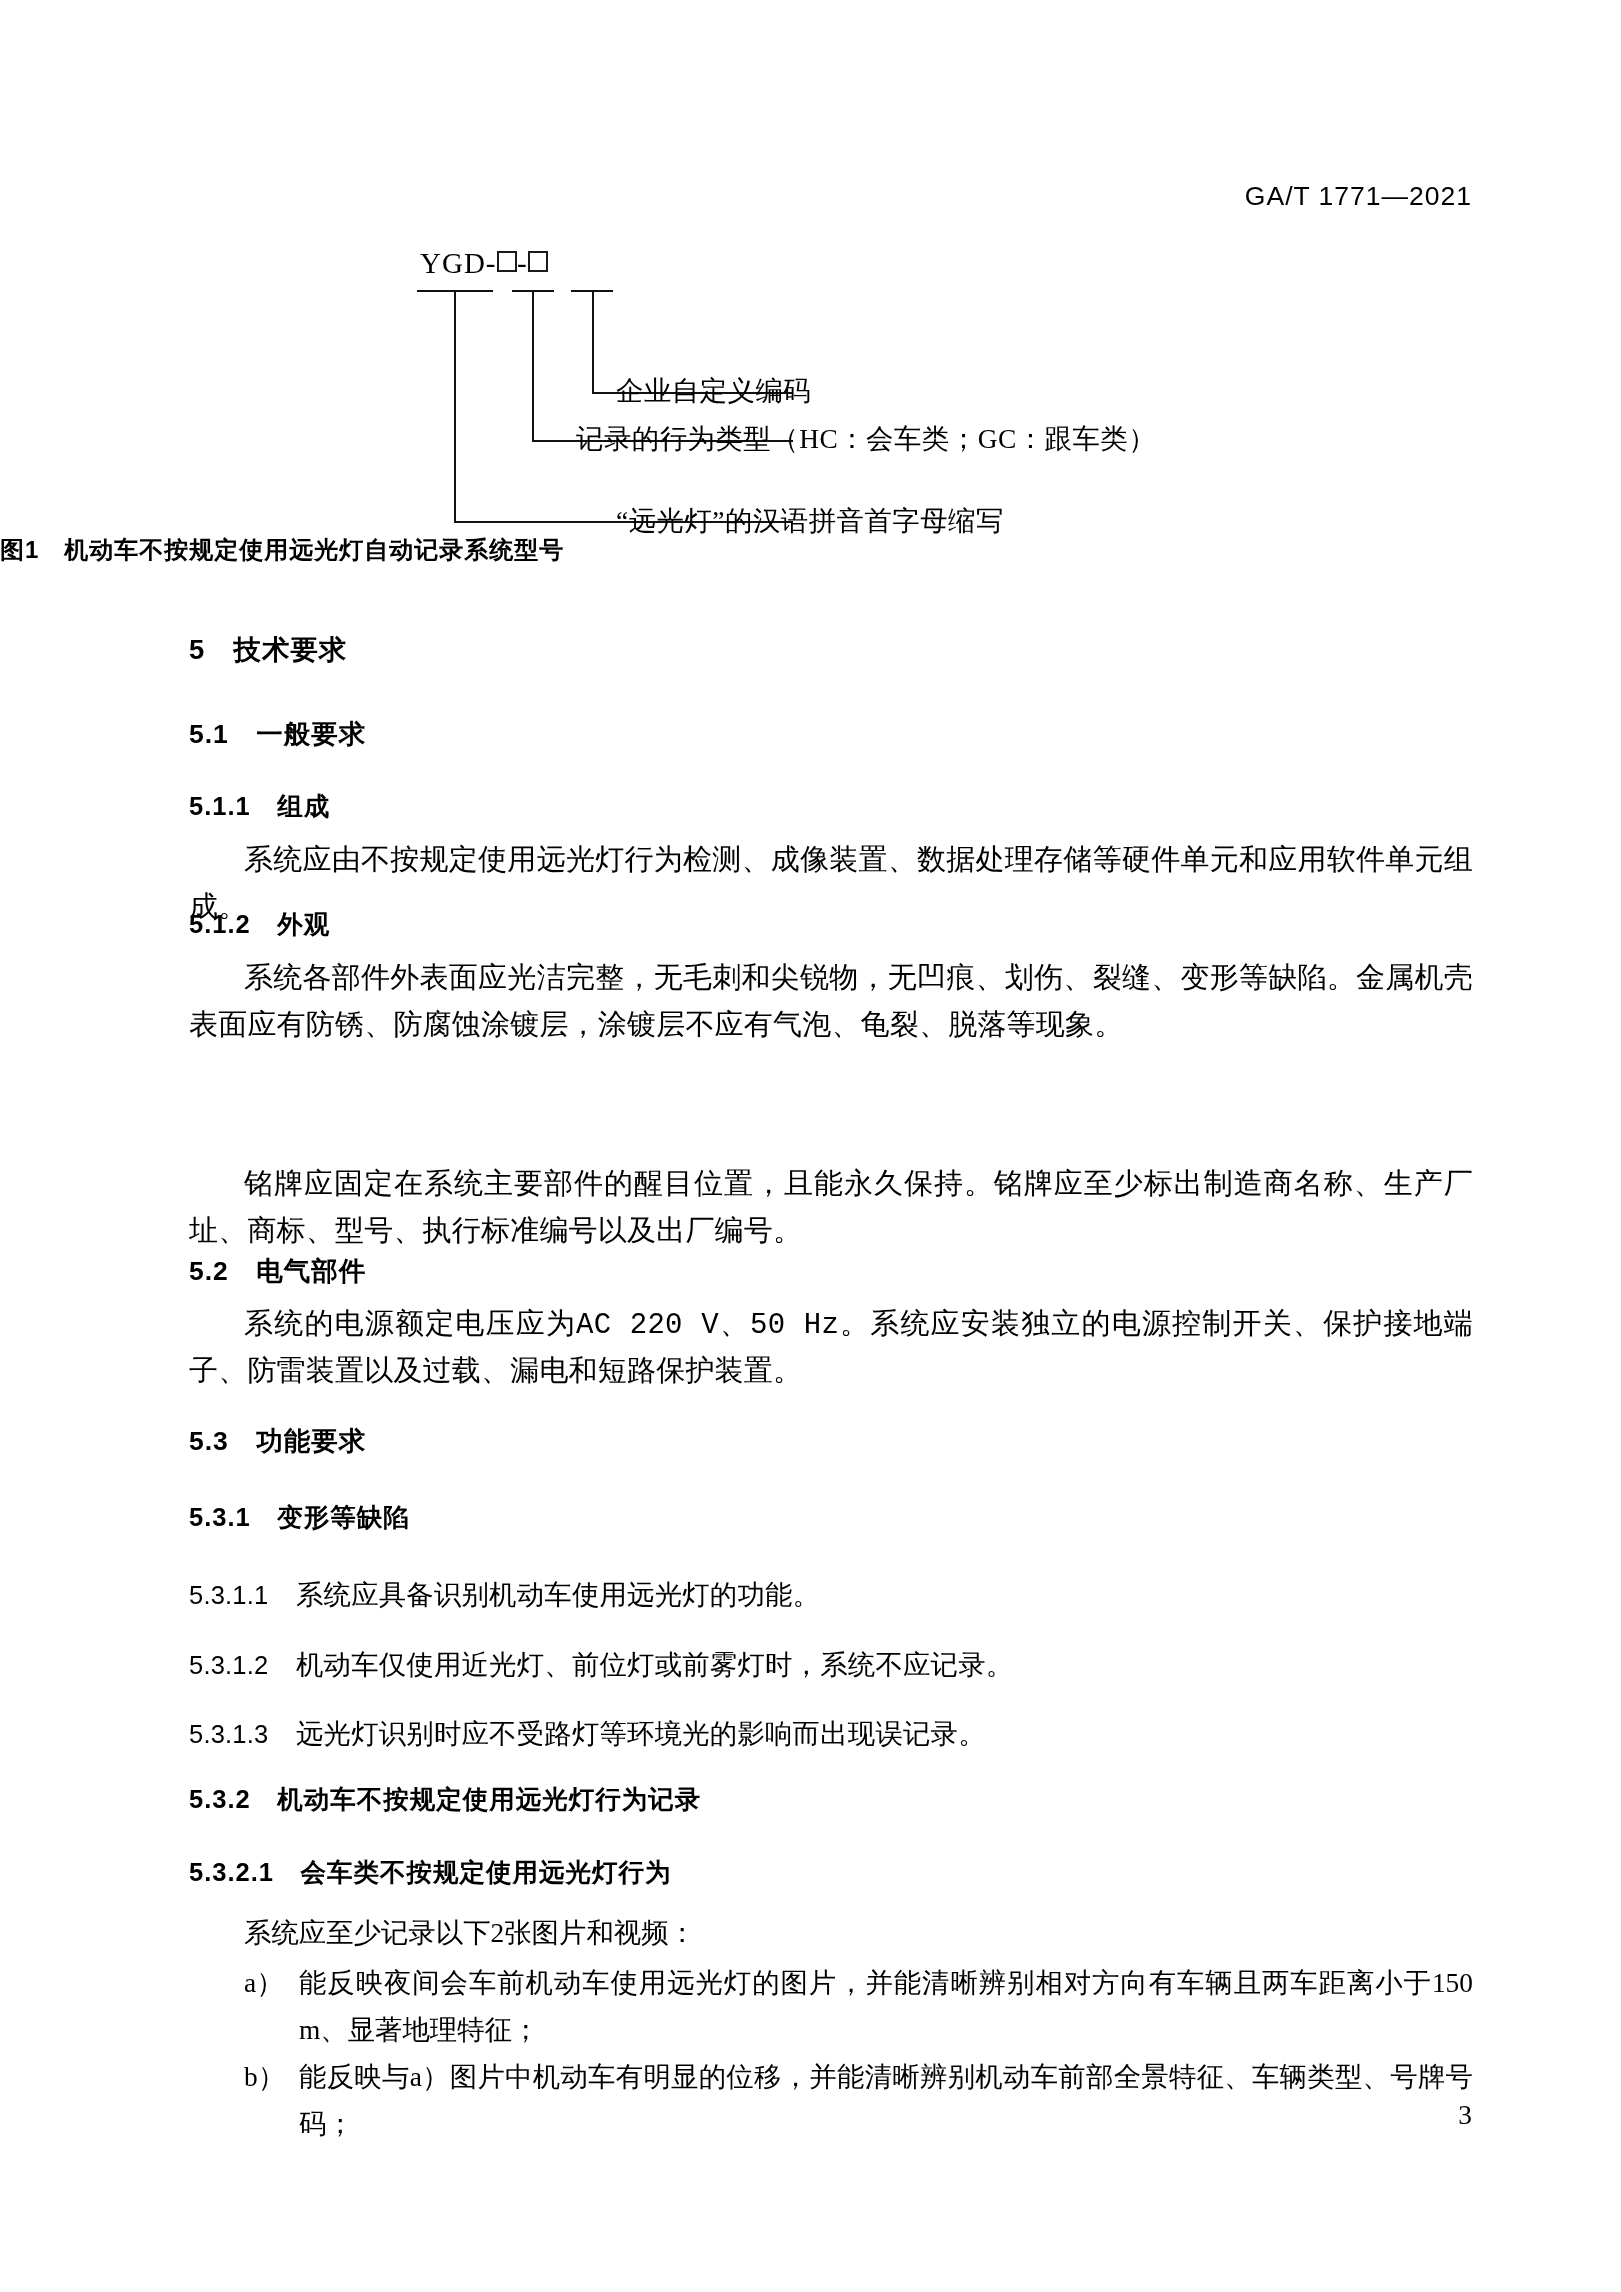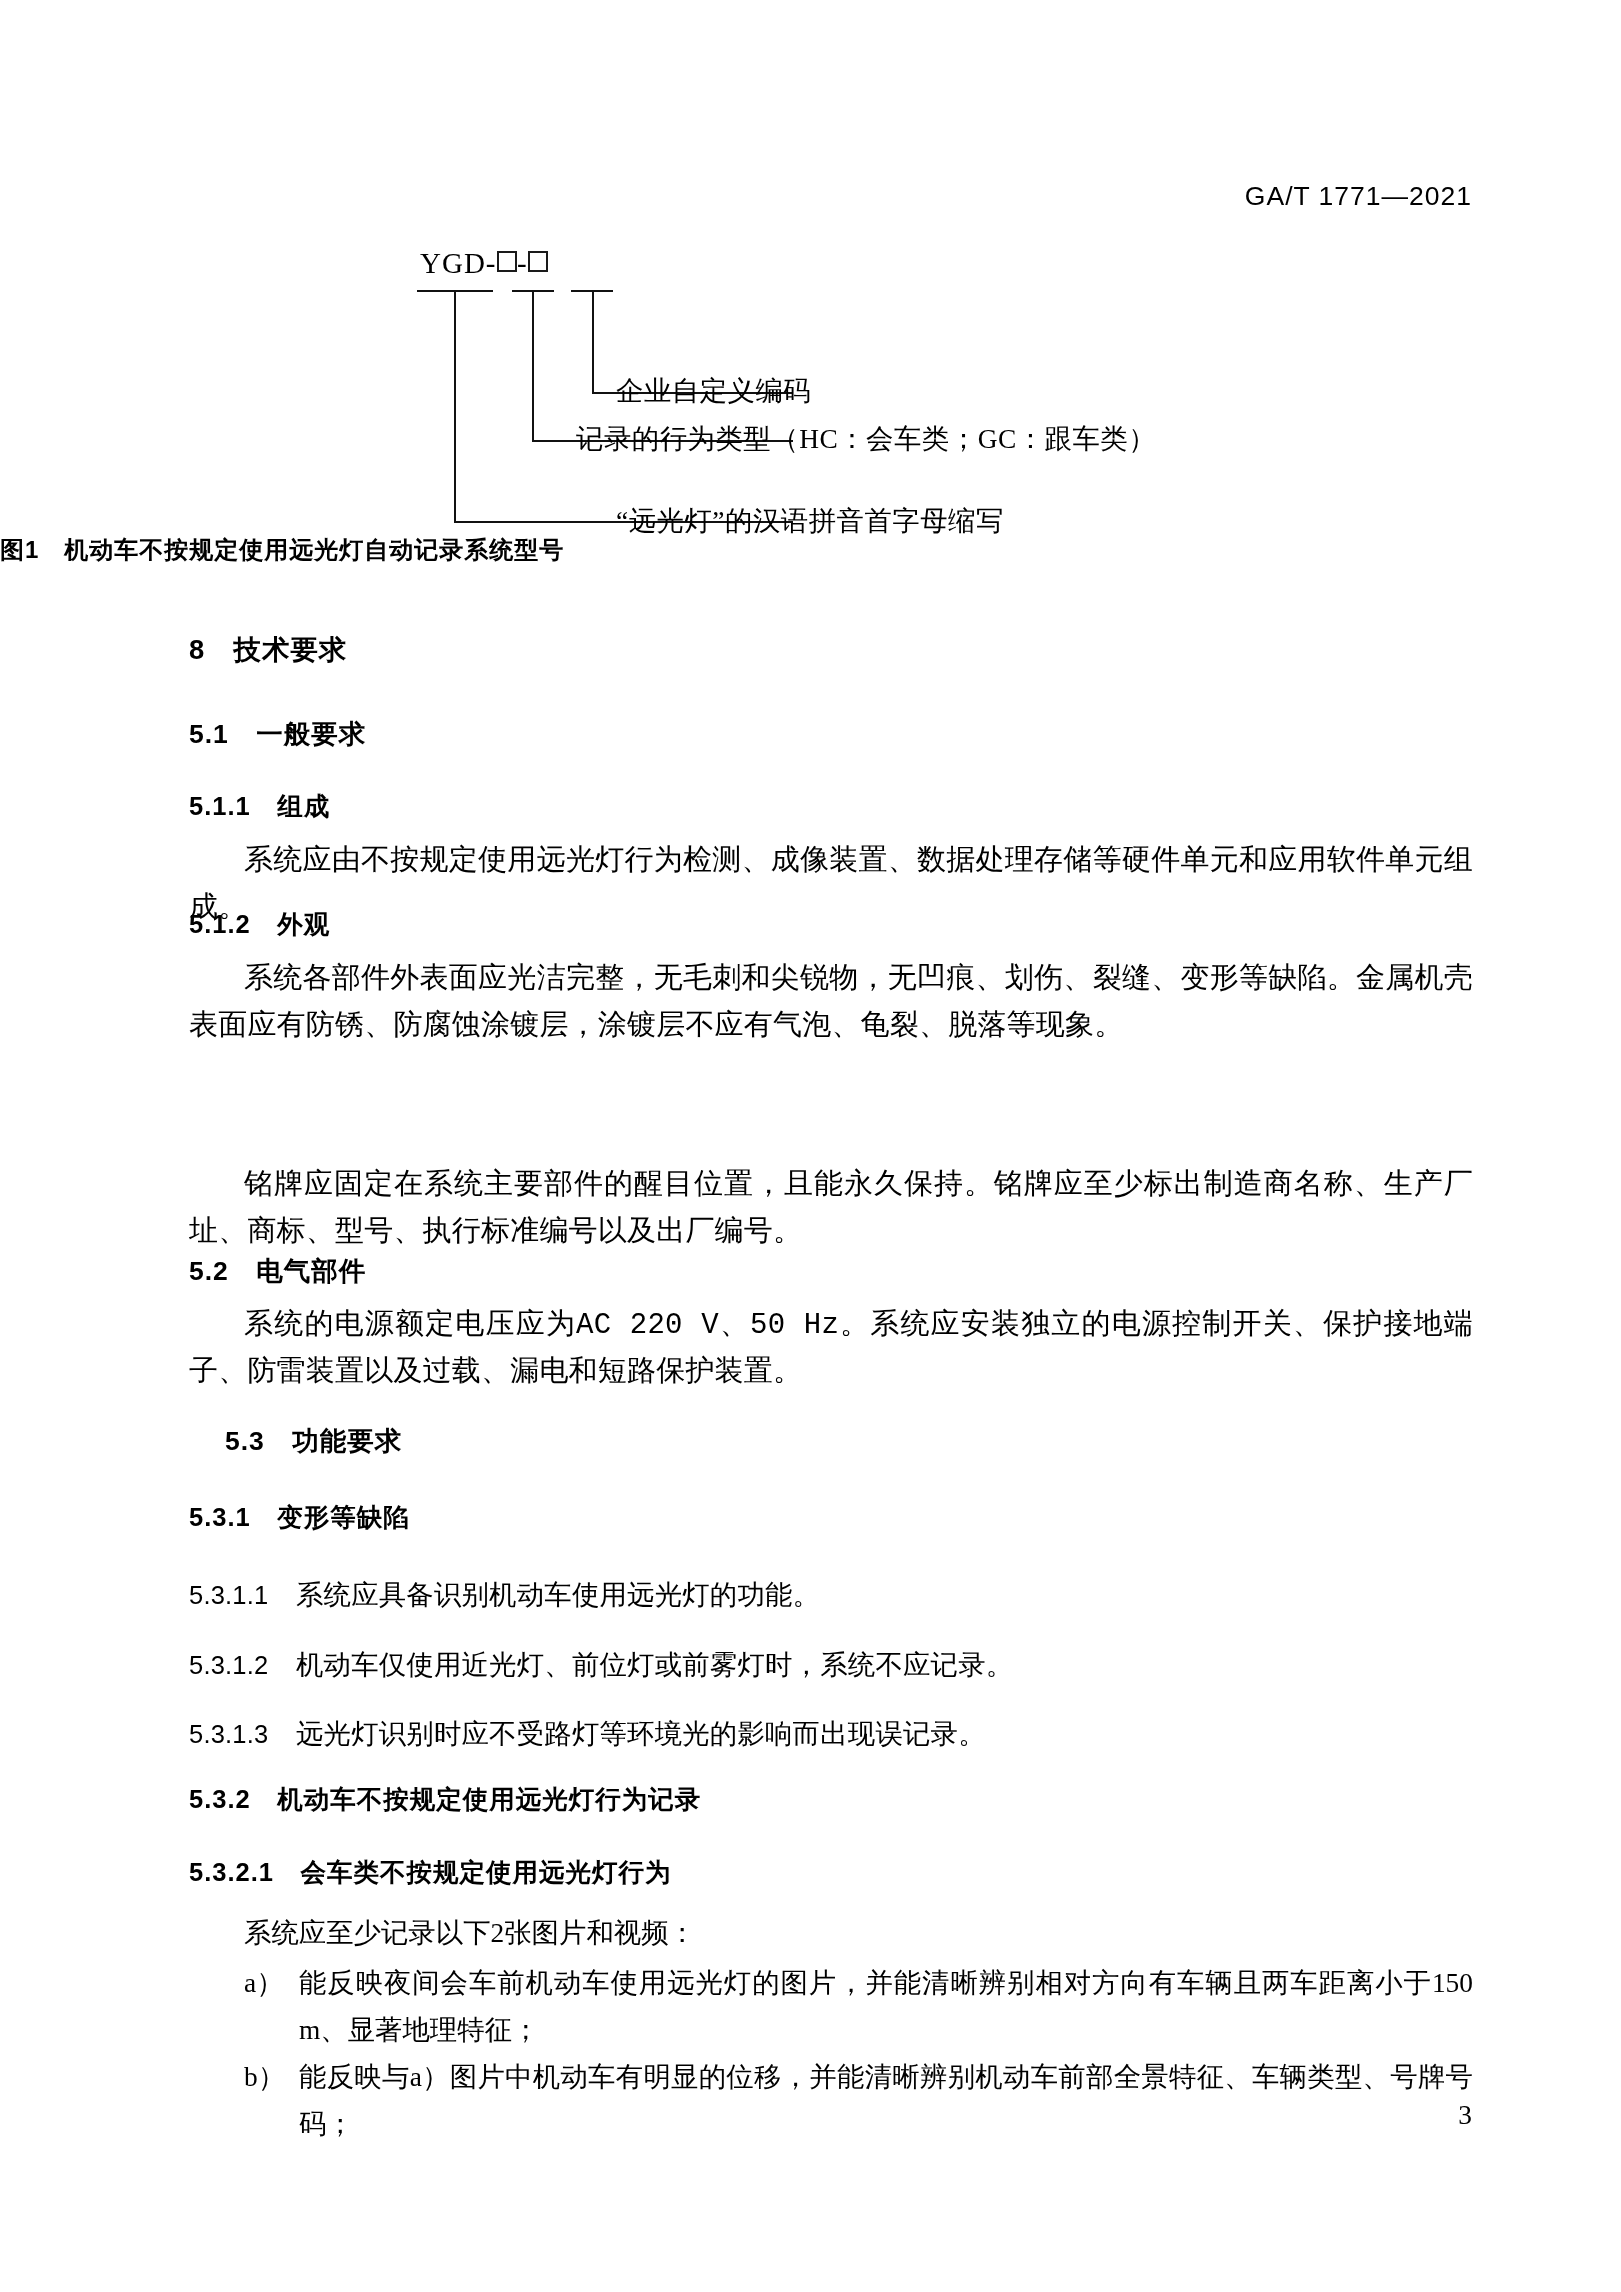--- a/index.html
+++ b/index.html
@@ -206,40 +206,40 @@
     <div class="lead" style="left:532px; top:193px; width:261px;"></div>
     <div class="lead" style="left:454px; top:274px; width:339px;"></div>
 
     <div class="fig-label" style="left:616px; top:126px;">企业自定义编码</div>
     <div class="fig-label" style="left:576px; top:174px;">记录的行为类型（HC：会车类；GC：跟车类）</div>
     <div class="fig-label" style="left:616px; top:256px;">“远光灯”的汉语拼音首字母缩写</div>
   </div>
 
   <div class="fig-caption">图1　机动车不按规定使用远光灯自动记录系统型号</div>
 
-  <div class="blk h1" style="top:632px;">8　技术要求</div>
+  <div class="blk h1" style="top:632px;">5　技术要求</div>
 
   <div class="blk h2" style="top:716px;">5.1　一般要求</div>
 
   <div class="blk h3" style="top:789px;">5.1.1　组成</div>
 
   <div class="blk para" style="top:838px;">系统应由不按规定使用远光灯行为检测、成像装置、数据处理存储等硬件单元和应用软件单元组成。</div>
 
   <div class="blk h3" style="top:907px;">5.1.2　外观</div>
 
   <div class="blk para" style="top:956px;">系统各部件外表面应光洁完整，无毛刺和尖锐物，无凹痕、划伤、裂缝、变形等缺陷。金属机壳表面应有防锈、防腐蚀涂镀层，涂镀层不应有气泡、龟裂、脱落等现象。</div>
 
 
   <div class="blk para" style="top:1129px;margin-top:33px;">铭牌应固定在系统主要部件的醒目位置，且能永久保持。铭牌应至少标出制造商名称、生产厂址、商标、型号、执行标准编号以及出厂编号。</div>
 
   <div class="blk h2" style="top:1253px;">5.2　电气部件</div>
 
   <div class="blk para" style="top:1302px;">系统的电源额定电压应为AC 220 V、50 Hz。系统应安装独立的电源控制开关、保护接地端子、防雷装置以及过载、漏电和短路保护装置。</div>
 
-  <div class="blk h2" style="top:1423px;margin-left:36px;">5.3　功能要求</div>
+  <div class="blk h2" style="top:1423px;">5.3　功能要求</div>
 
   <div class="blk h3" style="top:1500px;">5.3.1　变形等缺陷</div>
 
   <div class="blk clause" style="top:1573px;">
     <span class="num">5.3.1.1</span>　<span>系统应具备识别机动车使用远光灯的功能。</span>
   </div>
 
   <div class="blk clause" style="top:1643px;">
     <span class="num">5.3.1.2</span>　<span>机动车仅使用近光灯、前位灯或前雾灯时，系统不应记录。</span>
   </div>

